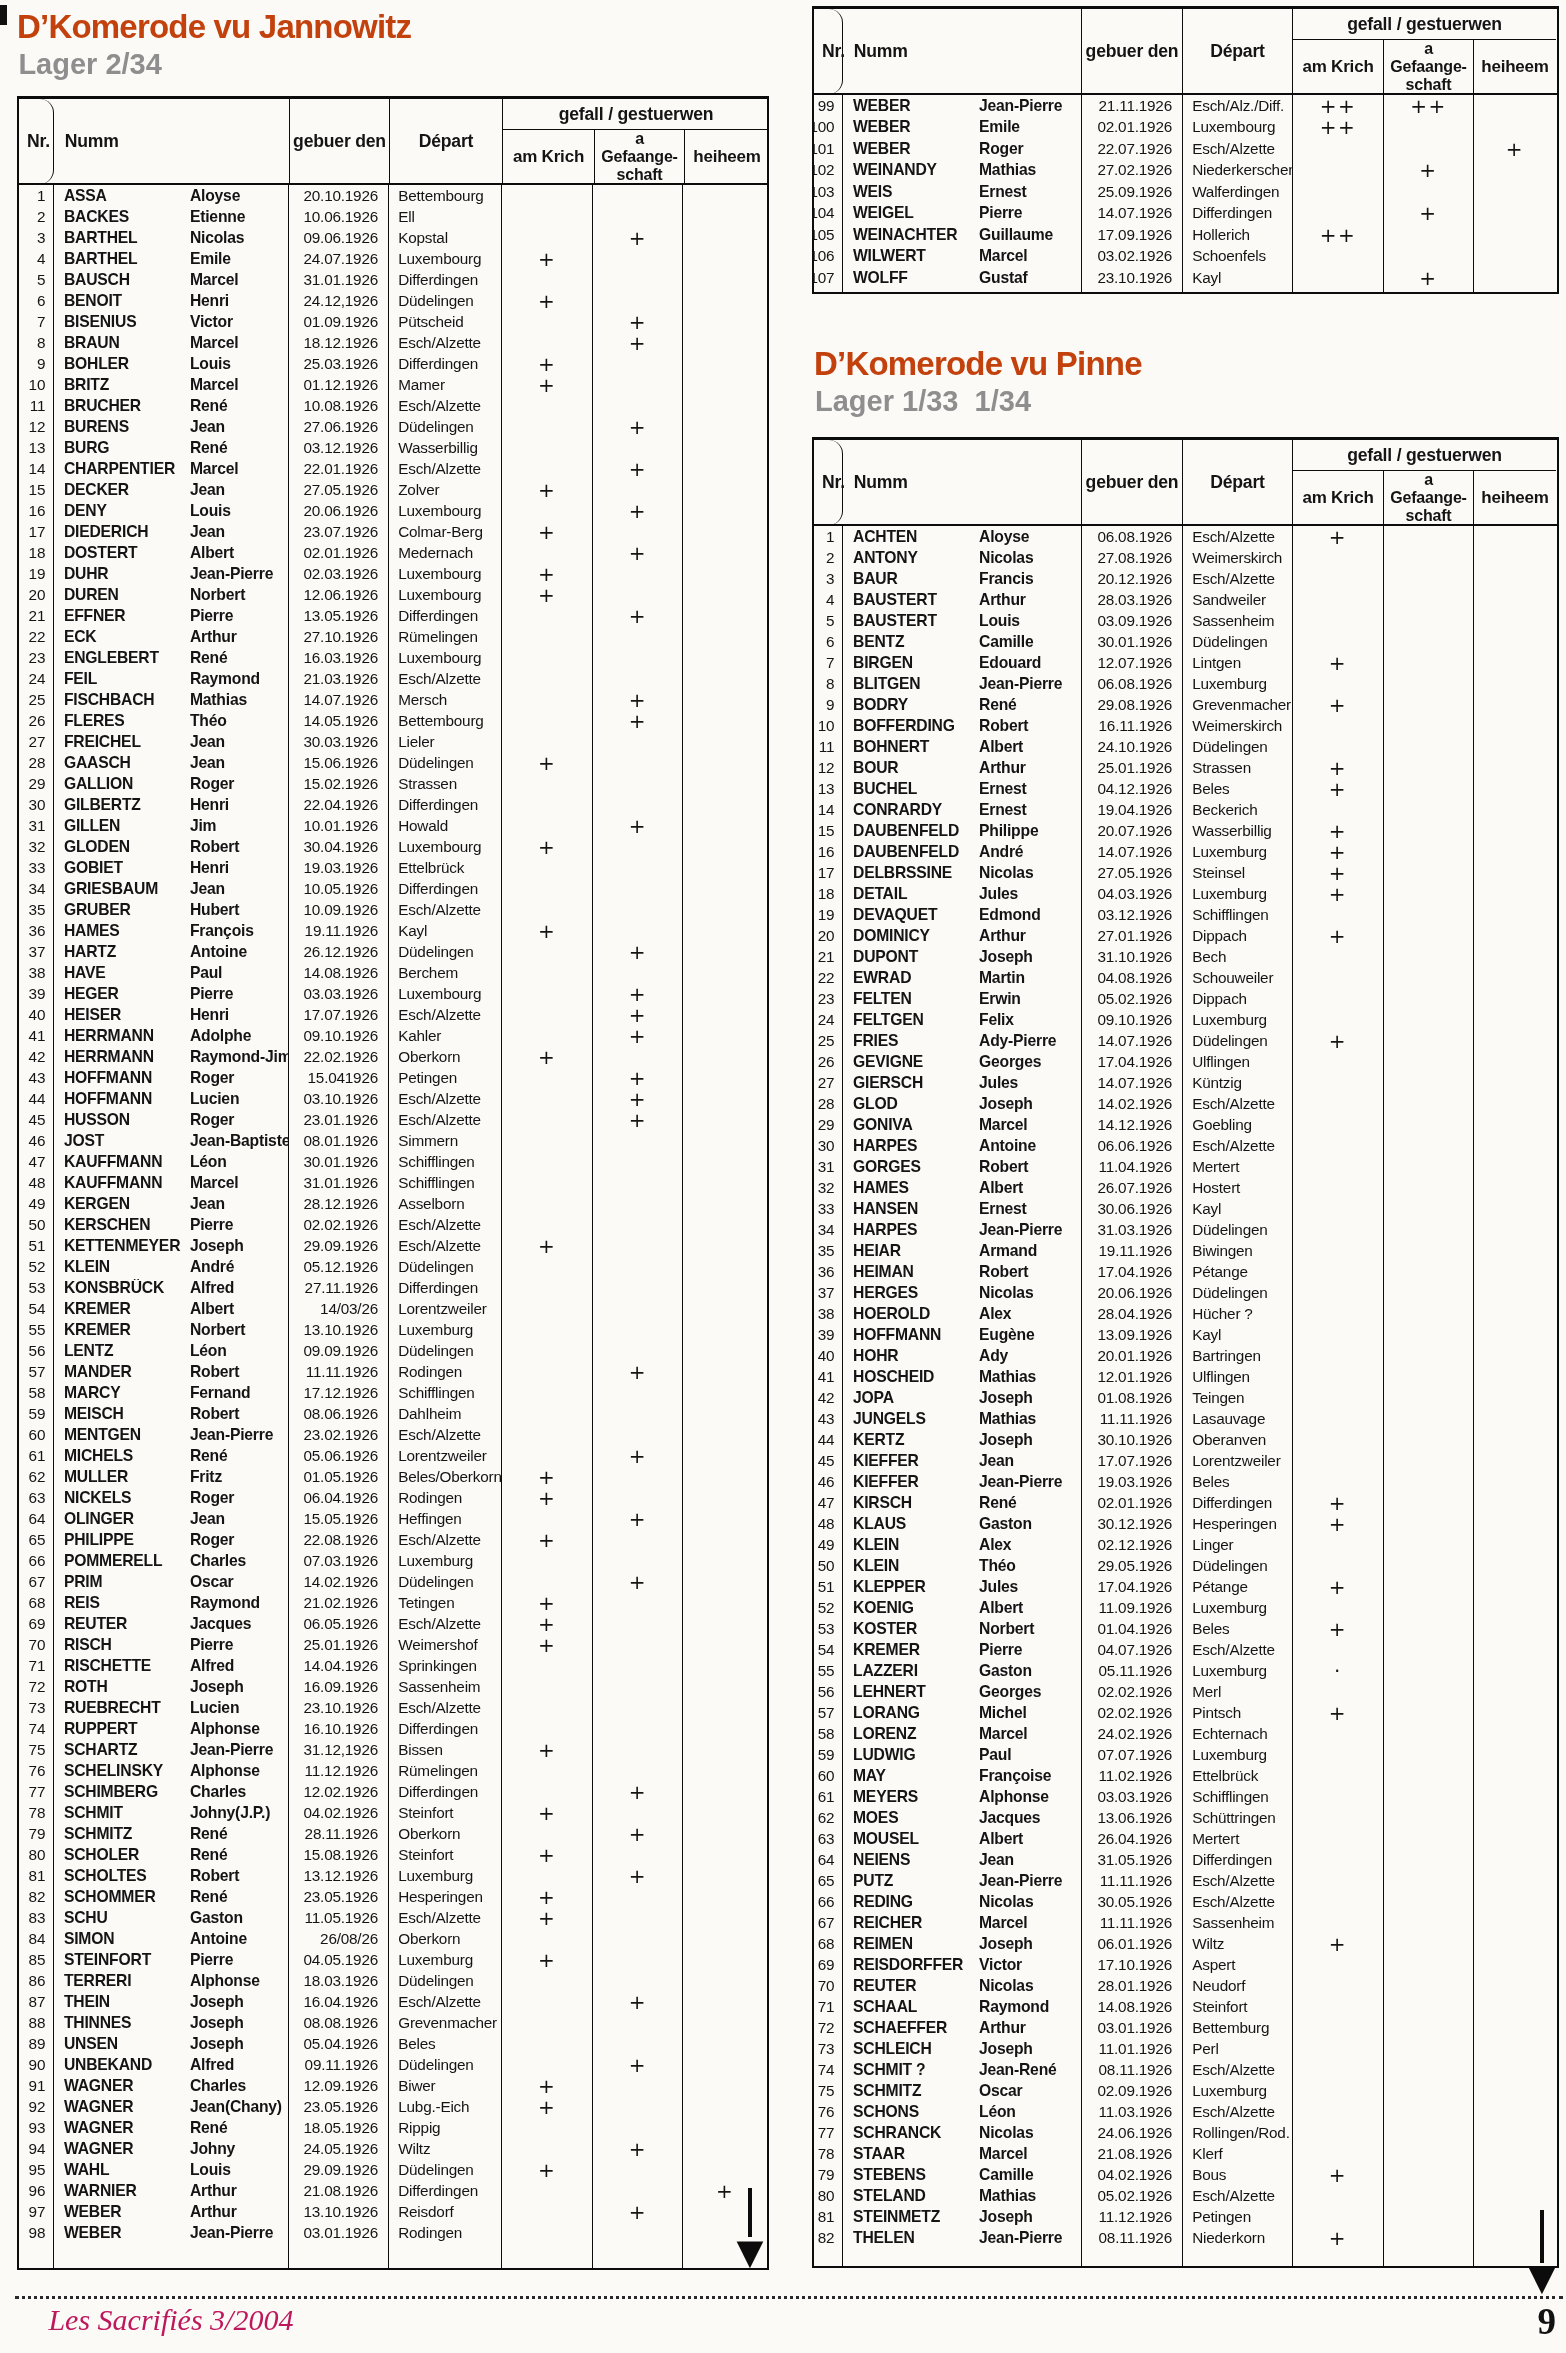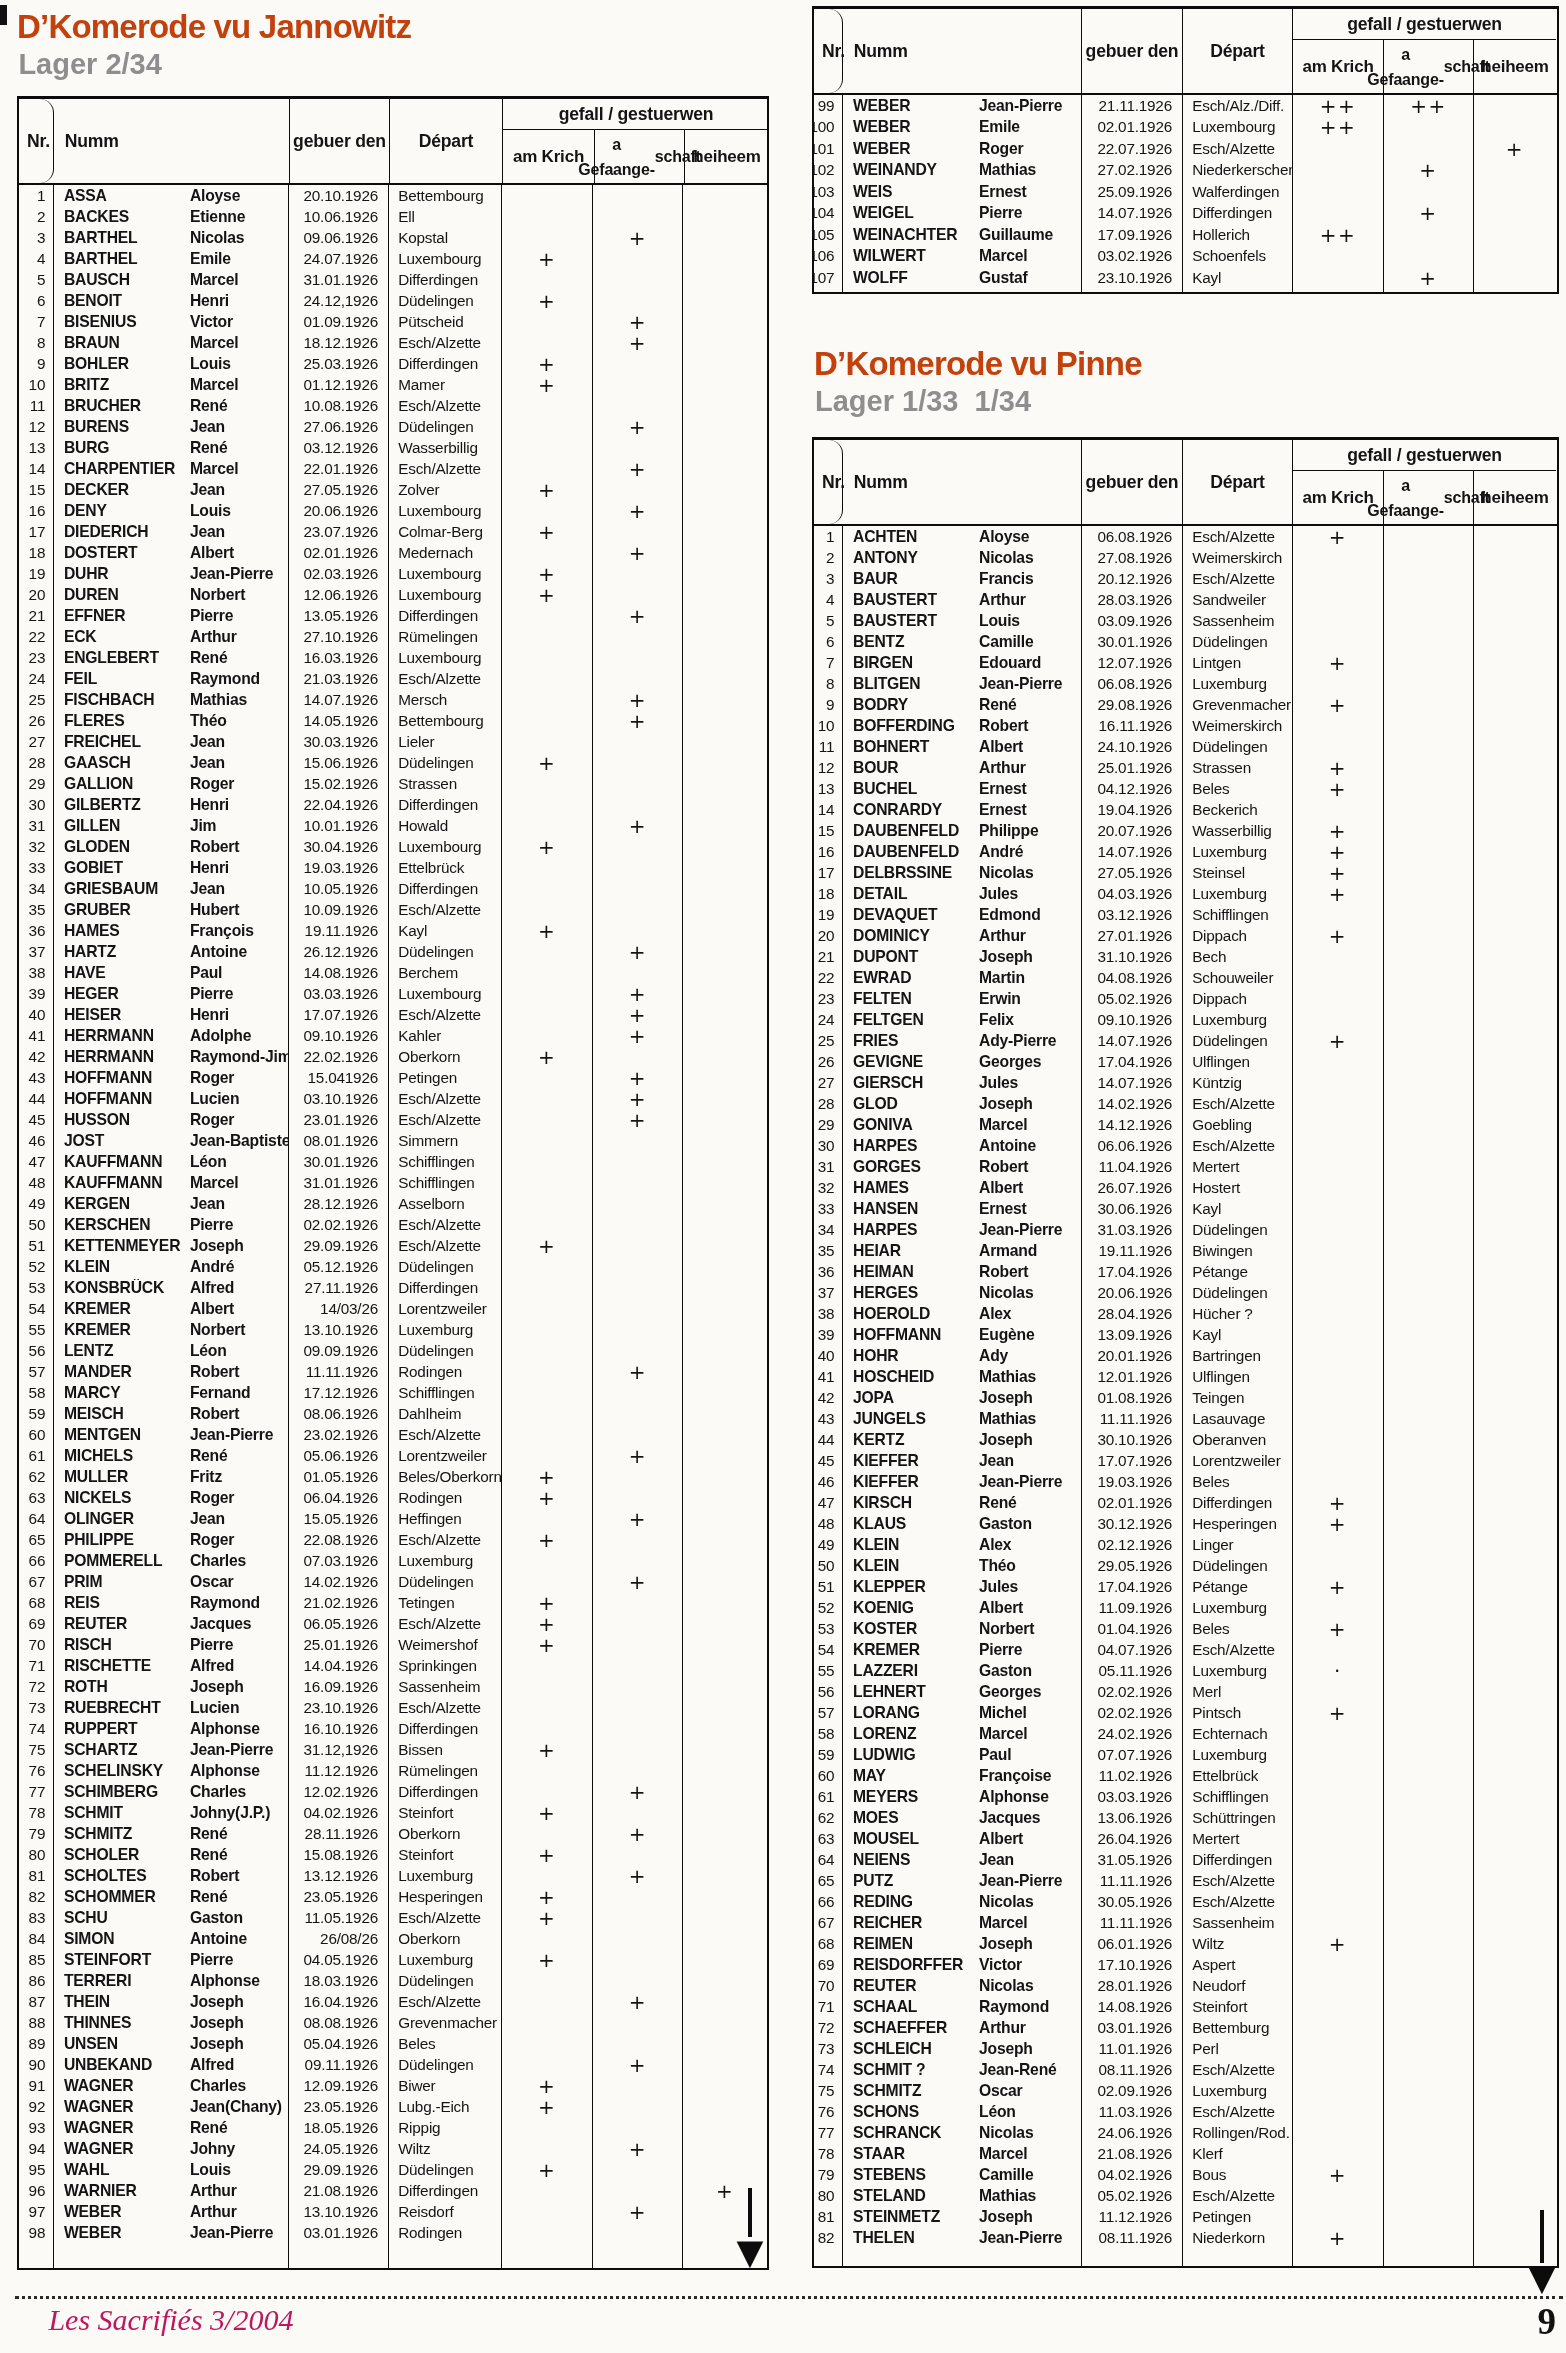--- a/index.html
+++ b/index.html
@@ -15,22 +15,22 @@
 
   .thead{display:grid;grid-template-columns:var(--wnr) var(--wnumm) var(--wgeb) var(--wdep) var(--wam) var(--wgef) var(--wheim);
          grid-template-rows:31px 1fr;height:86px;border-bottom:2.3px solid #0c0c0c;flex:none;}
   .th{font-weight:bold;font-size:17.6px;display:flex;align-items:center;letter-spacing:-0.2px;}
   .th.nr{grid-row:1/3;grid-column:1;padding-left:8px;border-right:1.5px solid #0c0c0c;border-radius:14px;}
   .th.numm{grid-row:1/3;grid-column:2;padding-left:10.7px;border-right:1.5px solid #0c0c0c;}
   .th.geb{grid-row:1/3;grid-column:3;justify-content:center;border-right:1.5px solid #0c0c0c;}
   .th.dep{grid-row:1/3;grid-column:4;justify-content:center;border-right:1.5px solid #0c0c0c;}
   .th.gefall{grid-row:1;grid-column:5/8;justify-content:center;border-bottom:1.5px solid #0c0c0c;}
   .th.am{grid-row:2;grid-column:5;justify-content:center;border-right:1.5px solid #0c0c0c;font-size:17px;}
-  .th.gef{grid-row:2;grid-column:6;flex-direction:row;justify-content:center;border-right:1.5px solid #0c0c0c;
-          font-size:16px;line-height:25px;text-align:center;}
+  .th.gef{grid-row:2;grid-column:6;flex-direction:column;justify-content:center;border-right:1.5px solid #0c0c0c;
+          font-size:16px;line-height:18px;text-align:center;}
   .th.heim{grid-row:2;grid-column:7;justify-content:center;font-size:17px;}
 
   .tbody{flex:1;display:flex;flex-direction:column;border-radius:13px;}
   .trow{display:flex;height:var(--rh);flex:none;align-items:center;}
   .trow.filler{flex:1;height:auto;}
   .c{height:100%;display:flex;align-items:center;overflow:hidden;white-space:pre;letter-spacing:-0.2px;}
   .c.nr{width:var(--wnr);justify-content:flex-end;padding-right:7.7px;border-right:1.5px solid #0c0c0c;font-size:15.3px;}
   .c.numm{width:var(--wnumm);padding-left:10px;border-right:1.5px solid #0c0c0c;font-weight:bold;font-size:15.7px;}
   .c.numm .surname{width:126px;flex:none;overflow:hidden;}
   .c.numm .given{flex:1;overflow:hidden;}

